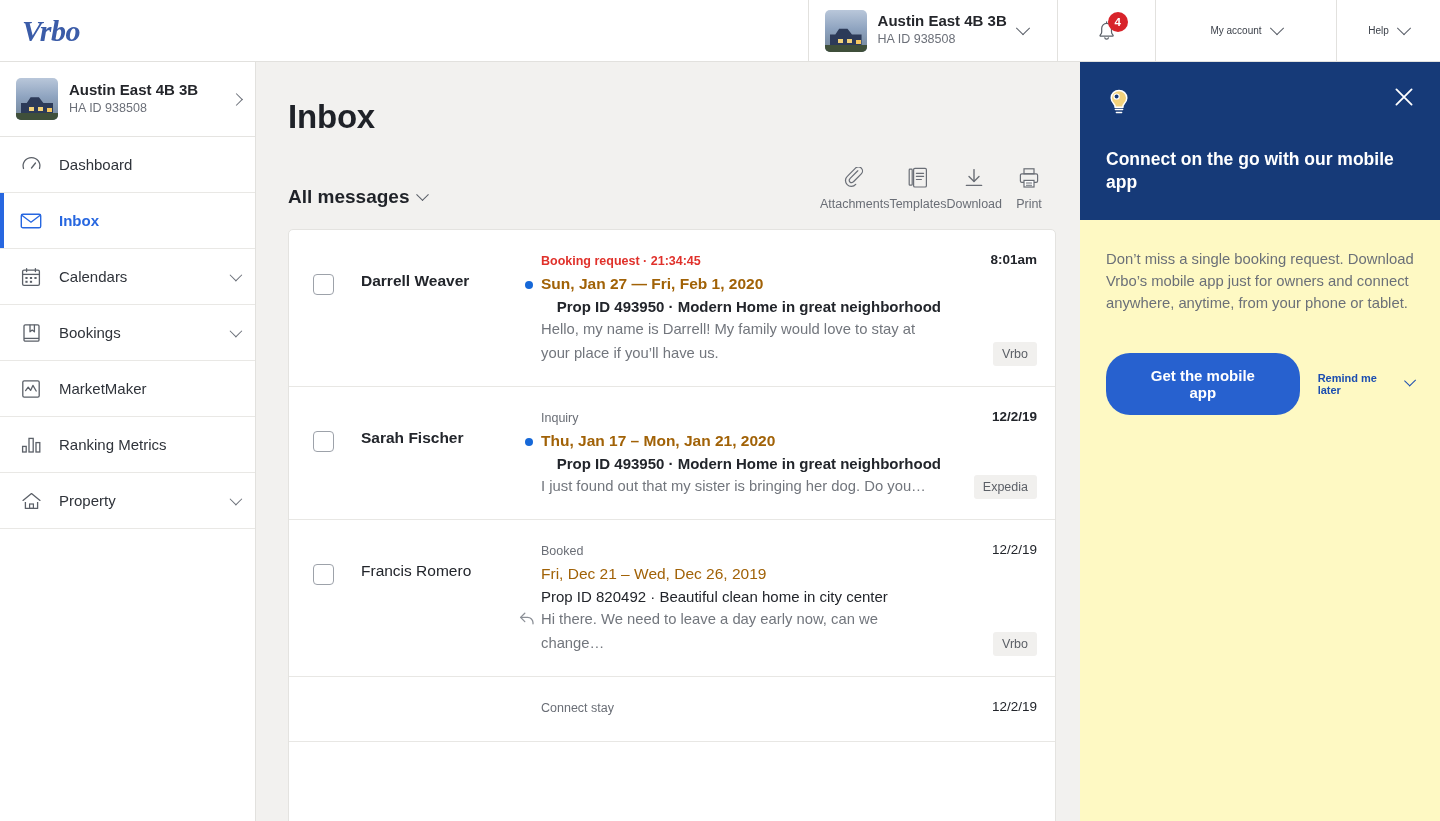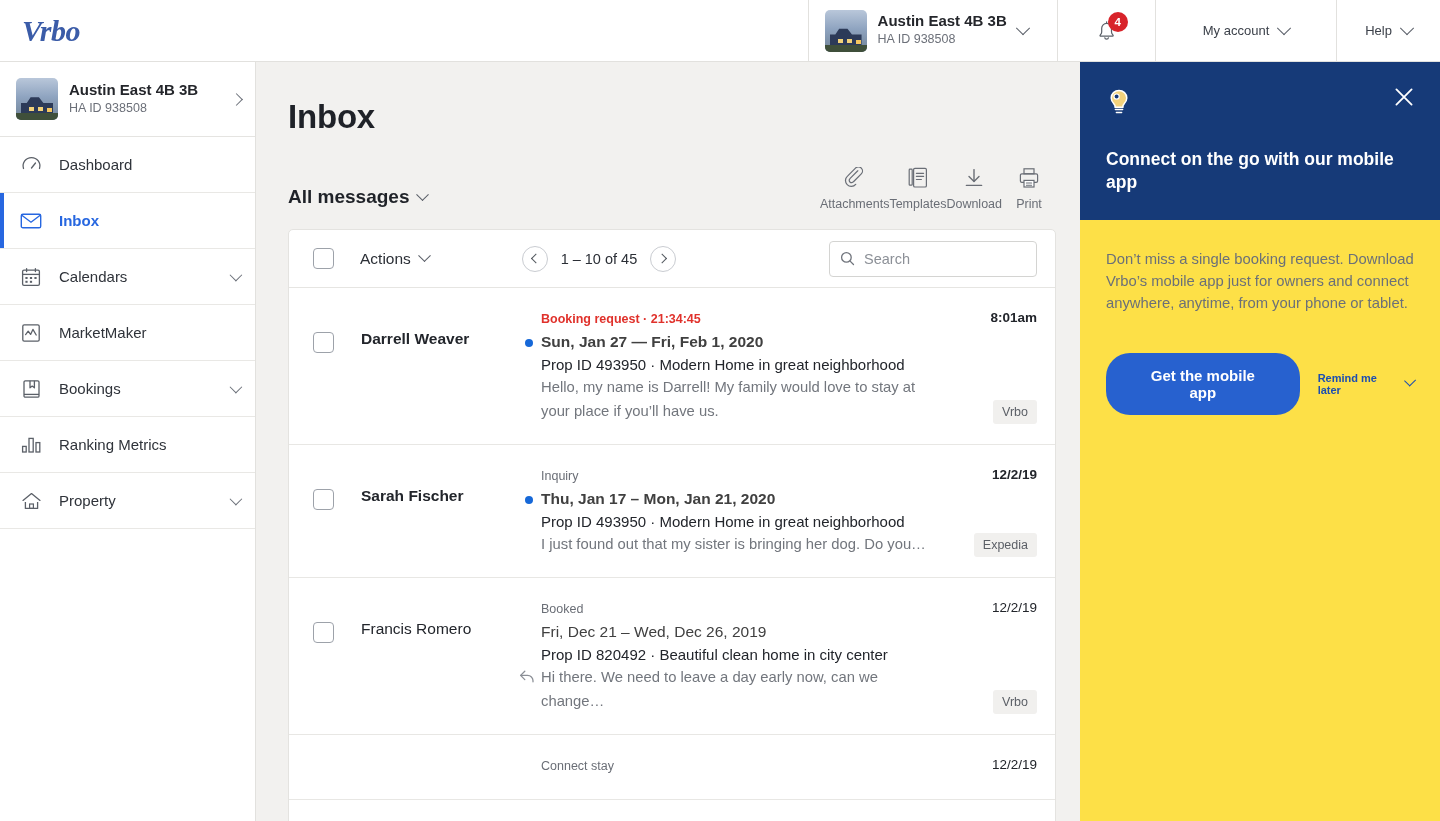--- a/index.html
+++ b/index.html
@@ -56,21 +56,21 @@
   .prop-win { position: absolute; bottom: 9px; left: 13px; width: 5px; height: 4px; background: #f2d27a; box-shadow: 9px 0 0 #f2d27a, 18px 1px 0 #f5c65e; }
   .prop-meta { display: flex; flex-direction: column; justify-content: center; min-width: 0; }
   .prop-title { font-size: 15px; font-weight: bold; color: #24262b; line-height: 1.25; white-space: nowrap; }
   .prop-sub { font-size: 12.5px; color: #6c7079; line-height: 1.4; }
 
   .chev { display: inline-block; width: 9px; height: 9px;
     border-right: 1.6px solid #5a5f68; border-bottom: 1.6px solid #5a5f68;
     transform: rotate(45deg) translate(-2px,-2px); flex: none; }
   .chev-lg { width: 10px; height: 10px; }
 
-  .topbar-label { font-size: 13px; color: #3c414a; white-space: nowrap; }
+  .topbar-label { font-size: 10px; color: #3c414a; white-space: nowrap; }
 
   .bell { width: 21px; height: 23px; position: relative; }
   .bell svg { display: block; }
   .bell-badge {
     position: absolute; top: -7px; right: -11px;
     min-width: 20px; height: 20px; border-radius: 10px;
     background: #d8232a; color: #fff;
     font-size: 11.5px; font-weight: bold;
     display: flex; align-items: center; justify-content: center;
     padding: 0 5px;
@@ -200,29 +200,29 @@
   .msg-name {
     width: 180px; flex: none; padding-top: 19px;
     font-size: 15.5px; color: #22252b; line-height: 1.3;
     margin-left: -8px;
   }
   .msg-name.unread { font-weight: bold; }
   .msg-body { flex: 1; min-width: 0; padding-right: 10px; }
   .msg-kicker { font-size: 12.5px; color: #6a6e76; line-height: 1.45; margin-bottom: 3px; }
   .msg-kicker.alert { color: #e0312b; font-weight: bold; }
   .msg-dates {
-    font-size: 15.5px; color: #404040; line-height: 1.45; position: relative;
+    font-size: 15.5px; color: #a16207; line-height: 1.45; position: relative;
   }
   .msg-dates.unread { font-weight: bold; }
   .dot {
     position: absolute; left: -16px; top: 8px;
     width: 8px; height: 8px; border-radius: 50%; background: #1668d8;
   }
   .msg-prop { font-size: 15px; color: #22252b; line-height: 1.5; }
-  .msg-prop.unread { font-weight: normal; }
+  .msg-prop.unread { font-weight: bold; text-align: right; }
   .msg-snippet {
     font-size: 14.8px; color: #72767d;
     line-height: 1.62; position: relative;
   }
   .reply-ic { position: absolute; left: -22px; top: 2px; }
   .msg-right {
     width: 86px; flex: none; display: flex; flex-direction: column;
     align-items: flex-end; justify-content: space-between;
     align-self: stretch;
   }
@@ -230,21 +230,21 @@
   .msg-time.unread { font-weight: bold; }
   .badge {
     background: #f1f0ee; color: #5b5f66;
     font-size: 12.5px; border-radius: 3px;
     padding: 5px 9px; white-space: nowrap;
   }
 
   
   .promo {
     position: absolute; top: 62px; right: 0; width: 360px; height: 759px;
-    background: #fde047; z-index: 25;
+    background: #fef9c3; z-index: 25;
   }
   .promo-head {
     background: #163a78; padding: 26px 26px 26px 26px; position: relative;
     min-height: 121px;
   }
   .promo-close {
     position: absolute; top: 24px; right: 25px; cursor: pointer;
     width: 22px; height: 22px;
   }
   .promo-title {
@@ -358,38 +358,38 @@
             <rect x="4.4" y="13.8" width="2.2" height="2" fill="#5b6068"></rect>
             <rect x="8.9" y="13.8" width="2.2" height="2" fill="#5b6068"></rect>
           </svg>
         </span>
         <span class="nav-label">Calendars</span>
         <span class="nav-chev"></span>
       </div>
 
       <div class="nav-item">
         <span class="nav-icon">
-          <svg width="20" height="20" viewBox="0 0 20 20" fill="none">
-            <rect x="1.8" y="1.8" width="16.4" height="16.4" rx="1.4" stroke="#5b6068" stroke-width="1.3"></rect>
-            <path d="M4.6 11.6l2.6-3.4 2.4 3.2 2.3-5 3.3 5.6" stroke="#5b6068" stroke-width="1.3" stroke-linecap="round" stroke-linejoin="round"></path>
-          </svg>
-        </span>
-        <span class="nav-label">MarketMaker</span>
-      </div>
-
-      <div class="nav-item">
-        <span class="nav-icon">
           <svg width="19" height="20" viewBox="0 0 19 20" fill="none">
             <rect x="2" y="1.8" width="15" height="16.4" rx="1.3" stroke="#5b6068" stroke-width="1.3"></rect>
             <path d="M2 15.4h15" stroke="#5b6068" stroke-width="1.3"></path>
             <path d="M8 1.8v7l2.2-1.7L12.4 8.8v-7" stroke="#5b6068" stroke-width="1.3" stroke-linejoin="round"></path>
           </svg>
         </span>
         <span class="nav-label">Bookings</span>
         <span class="nav-chev"></span>
+      </div>
+
+      <div class="nav-item">
+        <span class="nav-icon">
+          <svg width="20" height="20" viewBox="0 0 20 20" fill="none">
+            <rect x="1.8" y="1.8" width="16.4" height="16.4" rx="1.4" stroke="#5b6068" stroke-width="1.3"></rect>
+            <path d="M4.6 11.6l2.6-3.4 2.4 3.2 2.3-5 3.3 5.6" stroke="#5b6068" stroke-width="1.3" stroke-linecap="round" stroke-linejoin="round"></path>
+          </svg>
+        </span>
+        <span class="nav-label">MarketMaker</span>
       </div>
 
       <div class="nav-item">
         <span class="nav-icon">
           <svg width="21" height="19" viewBox="0 0 21 19" fill="none">
             <rect x="1.6" y="11.4" width="3.6" height="5.6" stroke="#5b6068" stroke-width="1.3"></rect>
             <rect x="8" y="3.4" width="4.2" height="13.6" stroke="#5b6068" stroke-width="1.3"></rect>
             <rect x="15" y="7.6" width="3.8" height="9.4" stroke="#5b6068" stroke-width="1.3"></rect>
           </svg>
         </span>
@@ -460,47 +460,20 @@
               <rect x="6" y="13.4" width="10" height="6.6" stroke="#6a6e76" stroke-width="1.2" fill="#fff"></rect>
               <path d="M8.4 16h5.2M8.4 18.2h5.2" stroke="#6a6e76" stroke-width="1.1" stroke-linecap="round"></path>
             </svg>
           </span>
           <span class="tool-label">Print</span>
         </div>
       </div>
     </div>
 
     <div class="card">
-      <div class="card-head">
-        <div class="cb"></div>
-        <div class="actions-btn">
-          <span>Actions</span>
-          <span class="chev"></span>
-        </div>
-
-        <div class="pager">
-          <div class="pager-btn">
-              <span class="arr-l"></span>
-            </div>
-          <span class="pager-text">1 – 10 of 45</span>
-          <div class="pager-btn">
-              <span class="arr-r"></span>
-            </div>
-        </div>
-
-        <div class="search-wrap">
-          <span class="search-ic">
-            <svg width="15" height="15" viewBox="0 0 15 15" fill="none">
-              <circle cx="6.4" cy="6.4" r="4.8" stroke="#70747c" stroke-width="1.3"></circle>
-              <path d="M10.1 10.1l3.4 3.4" stroke="#70747c" stroke-width="1.3" stroke-linecap="round"></path>
-            </svg>
-          </span>
-          <input class="search-input" type="text" placeholder="Search" style="">
-        </div>
-      </div>
 
       <div class="msg-list">
 
         <div class="msg">
           <div class="msg-cb-col">
             <div class="cb"></div>
           </div>
           <div class="msg-name unread">Darrell Weaver</div>
           <div class="msg-body">
             <div class="msg-kicker alert">Booking request · 21:34:45</div>

